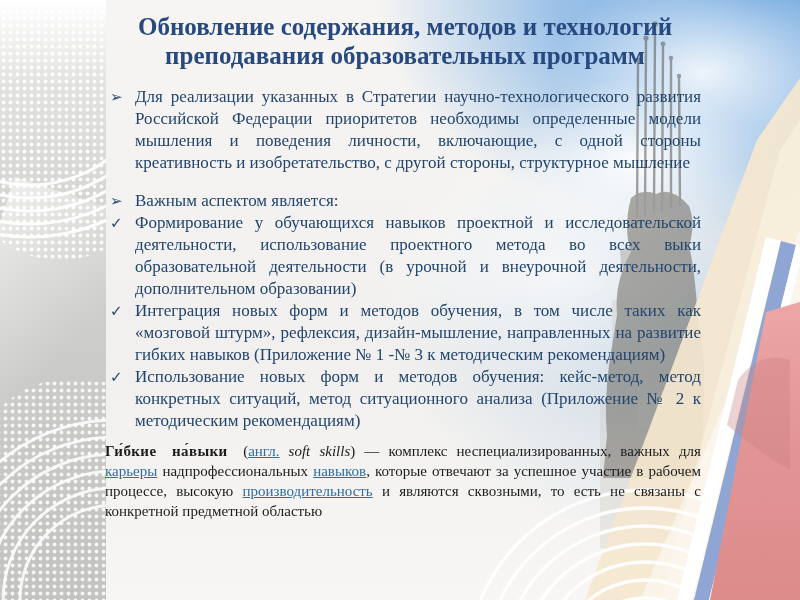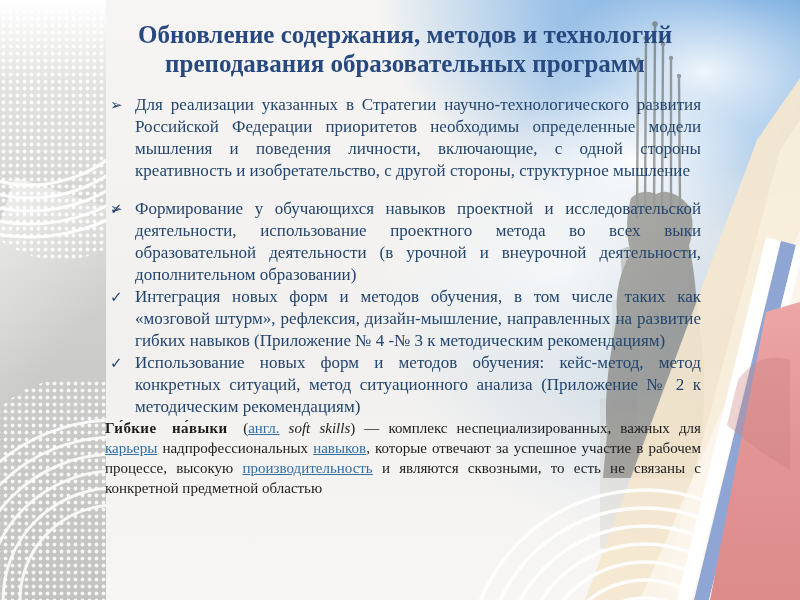--- a/index.html
+++ b/index.html
@@ -32,42 +32,42 @@
   .dots{
     position:absolute;
     background-image:radial-gradient(circle, rgba(255,255,255,.95) 1.6px, rgba(255,255,255,0) 2.3px);
     background-size:7px 7px;
   }
   .dots.top{left:-70px;top:-90px;width:260px;height:350px;border-radius:50%;}
   .dots.bottom{left:-40px;top:380px;width:230px;height:300px;border-radius:45%;opacity:.9;}
   .left-strip svg{position:absolute;left:0;top:0;}
   
   .content{
-    position:absolute;left:105px;top:18px;width:596px;
+    position:absolute;left:105px;top:10px;width:596px;
     color:var(--body-navy,#23456D);
   }
   .title{
     margin:2px 0 0 10px;width:580px;
     font-size:25px;font-weight:bold;line-height:1.17;text-align:center;
     color:var(--title-navy,#27497F);
   }
   ul.bullets{list-style:none;margin:15px 0 0 3px;padding:0;}
   ul.bullets li{
     position:relative;padding-left:27px;margin:0;
     font-size:17px;line-height:22px;
     text-align:justify;text-align-last:left;
   }
   ul.bullets li.gap-before{margin-top:16px;}
   ul.bullets li .marker{
     position:absolute;left:2px;top:0;font-size:15px;
     color:var(--body-navy,#23456D);
     font-family:"DejaVu Sans",sans-serif;
   }
   .footnote{
-    font-size:15px;line-height:20px;color:#1c1c1c;
+    margin-top:9px;font-size:15px;line-height:20px;color:#1c1c1c;
     text-align:justify;text-align-last:left;
   }
   .footnote b{letter-spacing:.4px;word-spacing:6px;}
   .footnote a{color:var(--link-blue,#2F6DA4);text-decoration:underline;cursor:pointer;}
   .footnote i{font-style:italic;}
   
   .overlay-svg{position:absolute;left:0;top:0;pointer-events:none;}
 </style>
 </head>
 <body>
@@ -149,21 +149,21 @@
     <polygon points="781,241 796,245 709,600 694,600" fill="#8FA6D4"></polygon>
     <polygon points="796,245 804,247 717,600 709,600" fill="#ffffff"></polygon>
     <polygon points="766,312 800,302 800,600 710,600" fill="url(#redg)"></polygon>
     <path d="M738,380 Q760,350 790,360 L790,470 Q755,450 727,425 Z" fill="#c97f7f" opacity="0.35"></path>
   </svg>
 
   <div class="content">
     <h1 class="title">Обновление содержания, методов и технологий преподавания образовательных программ</h1>
     <ul class="bullets">
         <li><span class="marker">➢</span><span>Для реализации указанных в Стратегии научно-технологического развития Российской Федерации приоритетов необходимы определенные модели мышления и поведения личности, включающие, с одной стороны креативность и изобретательство, с другой стороны, структурное мышление</span></li>
-        <li class="gap-before"><span class="marker">➢</span></li>
+        <li class="gap-before"><span class="marker">➢</span><span>Важным  аспектом является:</span></li>
         <li><span class="marker">✓</span><span>Формирование  у обучающихся навыков проектной и исследовательской деятельности, использование проектного метода во всех выки образовательной деятельности (в урочной и внеурочной деятельности, дополнительном образовании)</span></li>
-        <li><span class="marker">✓</span><span>Интеграция новых форм и методов обучения, в том числе таких как «мозговой штурм», рефлексия, дизайн-мышление,  направленных на развитие  гибких навыков (Приложение № 4 -№ 3 к методическим рекомендациям)</span></li>
+        <li><span class="marker">✓</span><span>Интеграция новых форм и методов обучения, в том числе таких как «мозговой штурм», рефлексия, дизайн-мышление,  направленных на развитие  гибких навыков (Приложение № 1 -№ 3 к методическим рекомендациям)</span></li>
         <li><span class="marker">✓</span><span>Использование новых форм и методов обучения: кейс-метод, метод конкретных ситуаций, метод ситуационного анализа (Приложение № 2 к методическим рекомендациям)</span></li>
       </ul>
     <div class="footnote"><b>Ги́бкие на́выки </b><span>(</span><a>англ.</a><i> soft skills</i><span>) — комплекс неспециализированных, важных для </span><a>карьеры</a><span> надпрофессиональных </span><a>навыков</a><span>, которые отвечают за успешное участие в рабочем процессе, высокую </span><a>производительность</a><span> и являются сквозными, то есть не связаны с конкретной предметной областью</span></div>
   </div>
 
 </div>
 
 </body></html>

